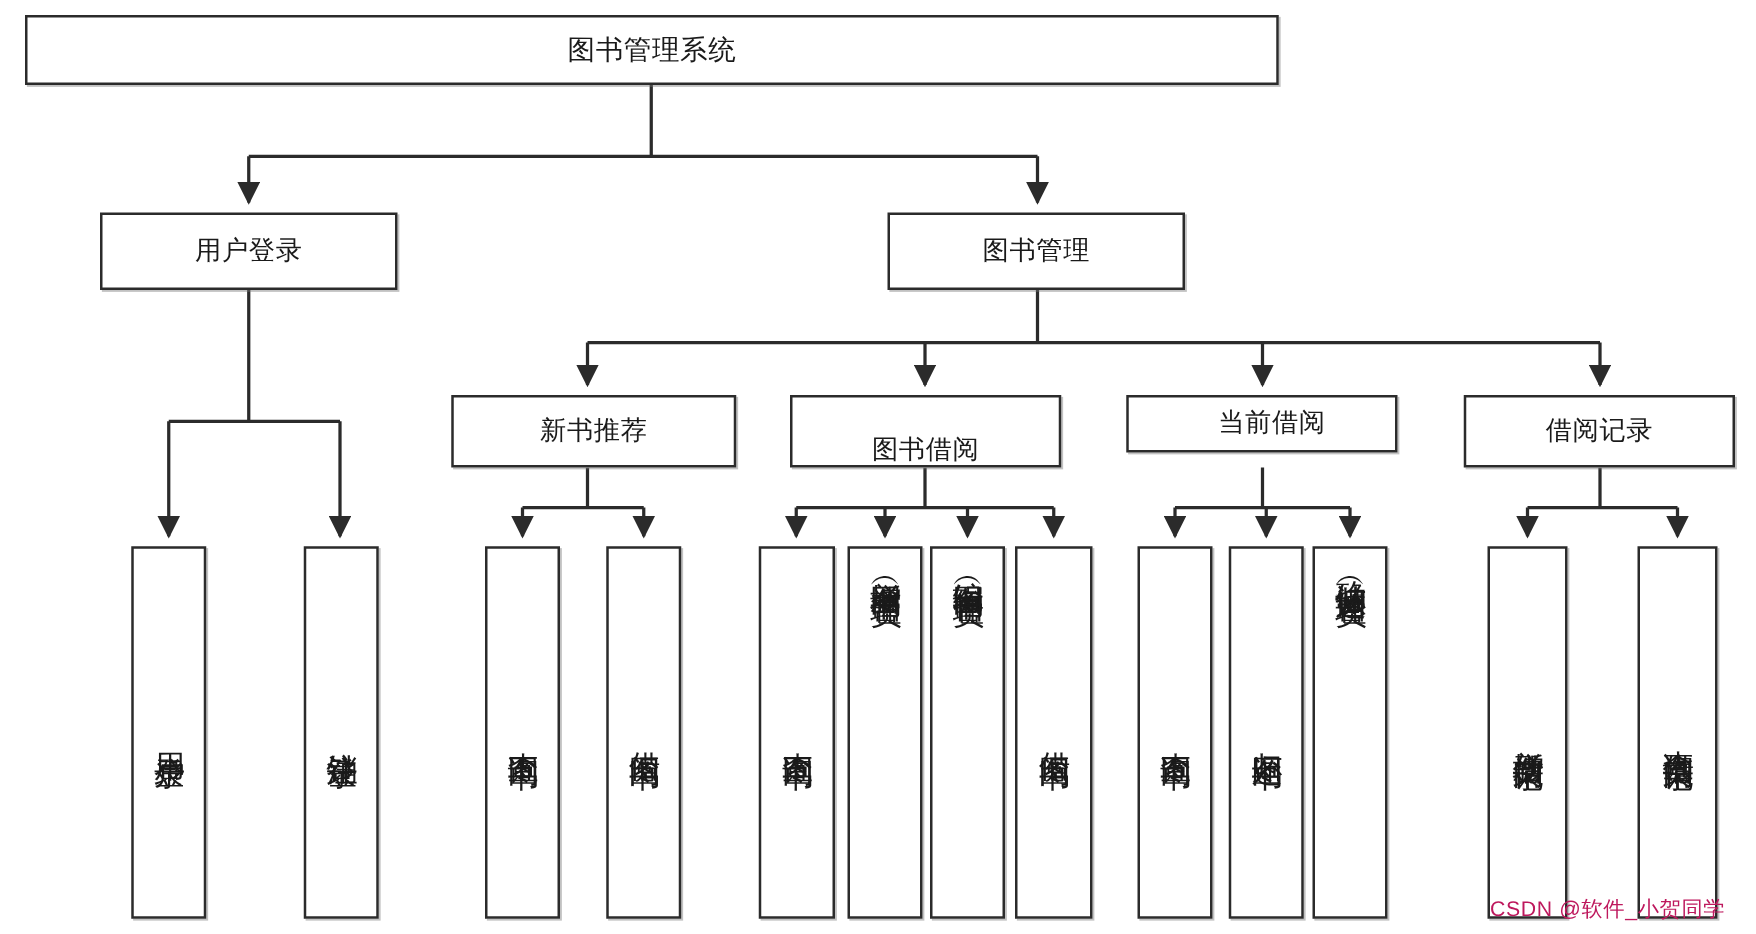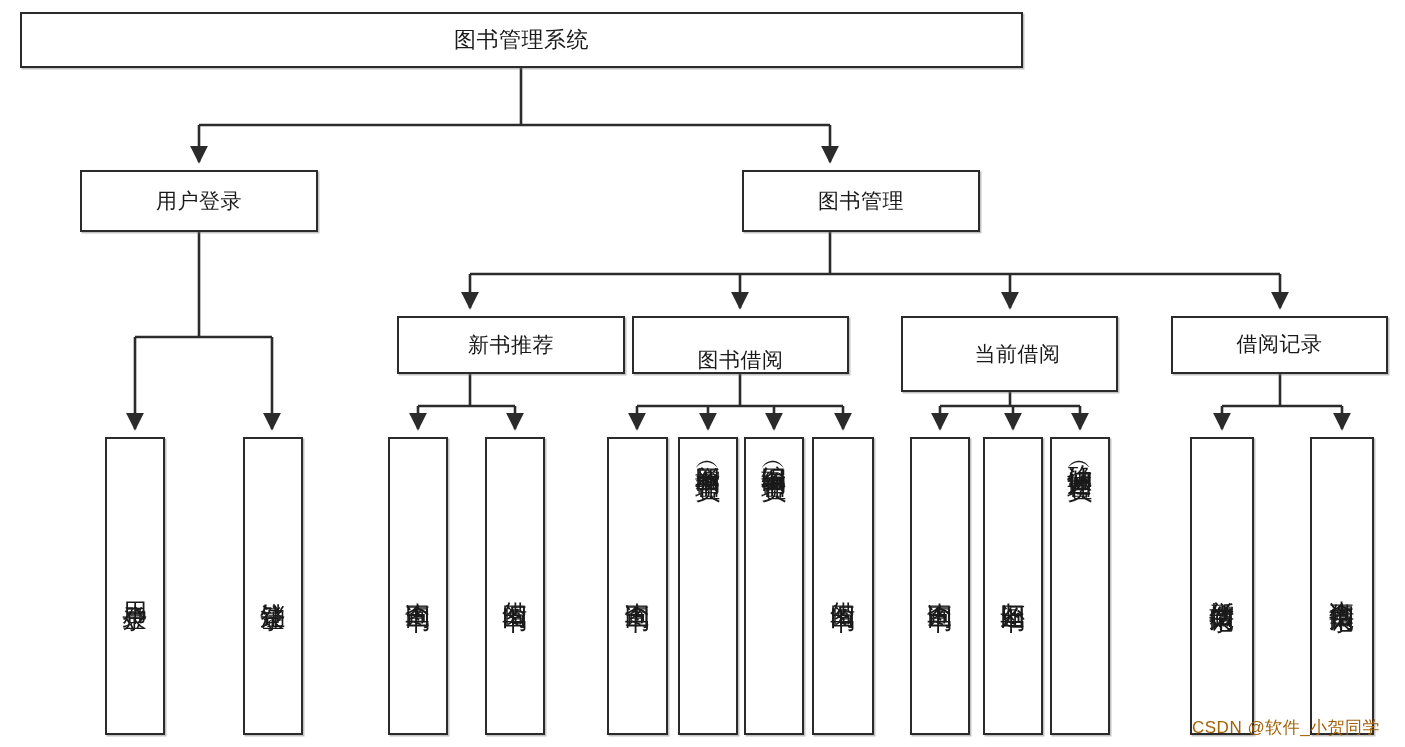--- a/index.html
+++ b/index.html
@@ -132,31 +132,31 @@
     </g>
   </svg>
 
   <div class="node h root" id="n-root" style="left: 20px; top: 12px; width: 1003px; height: 56px;">
     <span class="label">图书管理系统</span>
   </div>
 
   <div class="node h" id="n-l2-0" style="left: 80px; top: 170px; width: 238px; height: 62px;">
     <span class="label">用户登录</span>
   </div>
-  <div class="node h" id="n-l2-1" style="left: 710px; top: 170px; width: 238px; height: 62px; margin-left: 32px;">
+  <div class="node h" id="n-l2-1" style="left: 710px; top: 170px; width: 238px; height: 62px;">
     <span class="label">图书管理</span>
   </div>
 
-  <div class="node h" id="n-l3-0" style="left: 361px; top: 316px; width: 228px; height: 58px; margin-left: 36px;">
+  <div class="node h" id="n-l3-0" style="left: 361px; top: 316px; width: 228px; height: 58px;">
     <span class="label">新书推荐</span>
   </div>
   <div class="node h" id="n-l3-1" style="left: 632px; top: 316px; width: 217px; height: 58px; align-items: flex-end;">
     <span class="label">图书借阅</span>
   </div>
-  <div class="node h" id="n-l3-2" style="left: 901px; top: 316px; width: 217px; height: 76px; padding-left: 16px;">
+  <div class="node h" id="n-l3-2" style="left: 901px; top: 316px; width: 217px; height: 46px; padding-left: 16px;">
     <span class="label">当前借阅</span>
   </div>
   <div class="node h" id="n-l3-3" style="left: 1171px; top: 316px; width: 217px; height: 58px; font-family: Liberation Serif, serif;">
     <span class="label">借阅记录</span>
   </div>
 
   <div class="node v mid" id="n-lf-0" style="left: 105px; top: 437px; width: 60px; height: 298px;">
     <span class="label">用户登录</span>
   </div>
   <div class="node v mid" id="n-lf-1" style="left: 243px; top: 437px; width: 60px; height: 298px;">
@@ -189,15 +189,15 @@
   <div class="node v top" id="n-lf-10" style="left: 1050px; top: 437px; width: 60px; height: 298px; padding-top: 6px;">
     <span class="label">确认归还（管理员）</span>
   </div>
   <div class="node v mid" id="n-lf-11" style="left: 1190px; top: 437px; width: 64px; height: 298px;">
     <span class="label">新增借阅记录</span>
   </div>
   <div class="node v mid" id="n-lf-12" style="left: 1310px; top: 437px; width: 64px; height: 298px;">
     <span class="label">查询借阅记录</span>
   </div>
 
-  <div class="watermark" id="wm" style="left: 1192px; top: 716px; color: #a16207;">CSDN @软件_小贺同学</div>
+  <div class="watermark" id="wm" style="left: 1192px; top: 716px; color: #be185d;">CSDN @软件_小贺同学</div>
 
 </div>
 
 </body></html>

